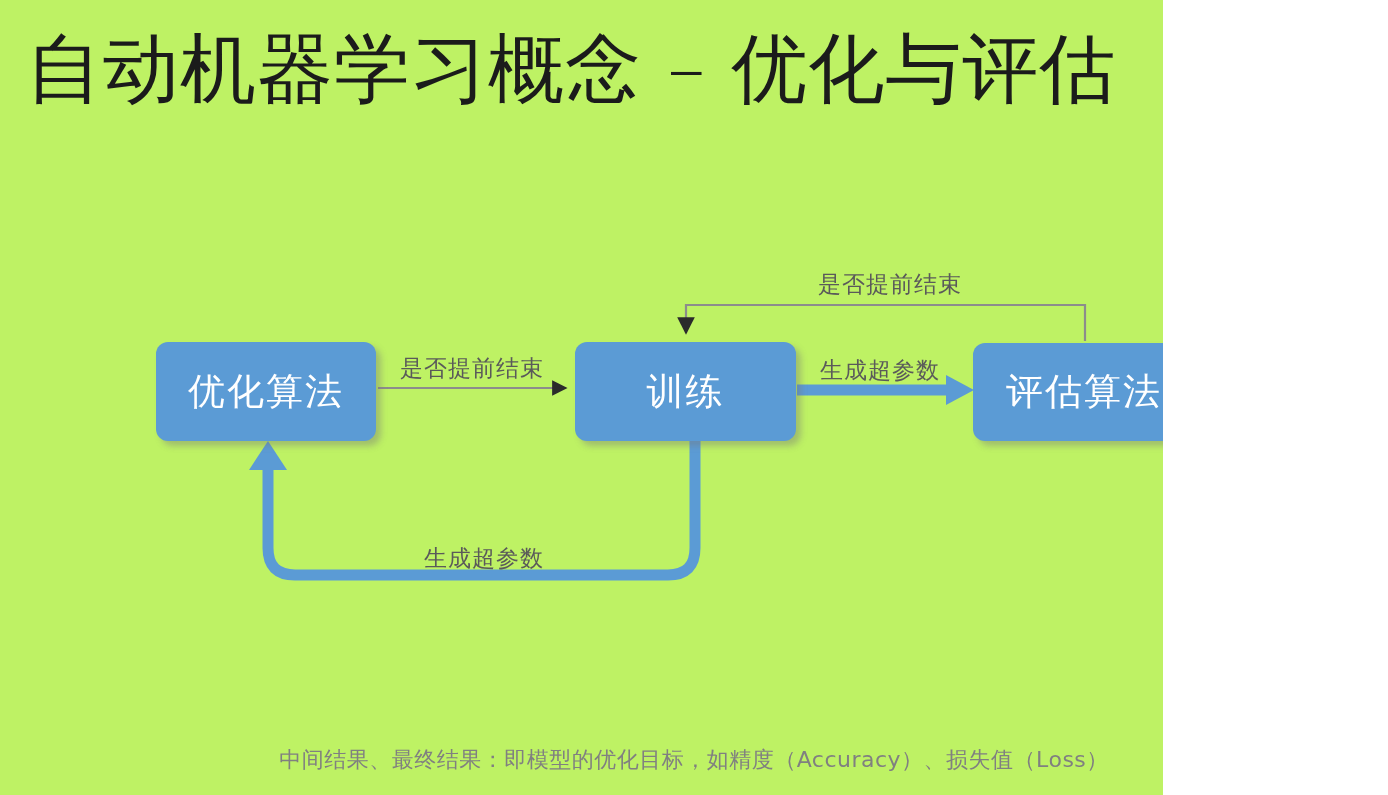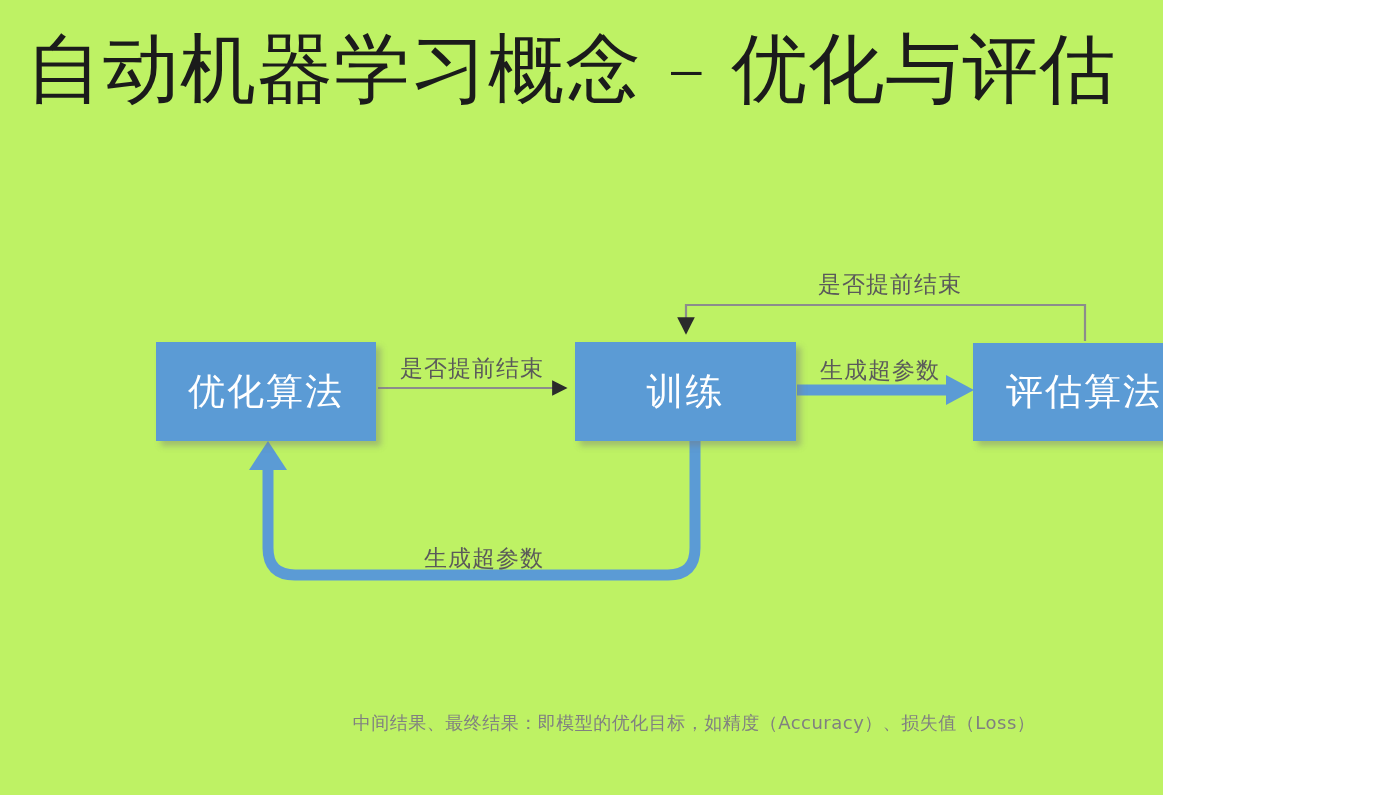--- a/index.html
+++ b/index.html
@@ -56,20 +56,21 @@
     box-shadow: 5px 5px 6px rgba(120,120,120,0.42);
     display: flex;
     align-items: center;
     justify-content: center;
     color: #ffffff;
     font-family: "DejaVu Sans", "Liberation Sans", sans-serif;
     font-size: 37px;
     font-weight: 400;
     letter-spacing: 2px;
     z-index: 3;
+    border-radius: 12px;
   }
   #box-optimizer { left: 156px; top: 342px; width: 220px; height: 99px; }
   #box-training  { left: 575px; top: 342px; width: 221px; height: 99px; }
   #box-evaluator { left: 973px; top: 343px; width: 222px; height: 98px; }
 
   
   .edge-label {
     position: absolute;
     font-family: "DejaVu Sans", "Liberation Sans", sans-serif;
     font-size: 23px;
@@ -80,25 +81,25 @@
   }
   #label-gen-hyperparams { left: 400px; top: 353px; }
   #label-intermediate    { left: 820px; top: 355px; }
   #label-early-stop      { left: 802px; top: 269px; margin-left: 16px; }
   #label-final-result    { left: 424px; top: 543px; }
 
   
   #footer-note {
     position: absolute;
     left: 0;
-    top: 711px;
+    top: 745px;
     width: 1388px;
     text-align: center;
     font-family: "DejaVu Sans", "Liberation Sans", sans-serif;
-    font-size: 18px;
+    font-size: 22px;
     color: #808080;
     letter-spacing: 0.5px;
     white-space: nowrap;
   }
 </style>
 </head>
 <body>
 
 <div id="slide">
 

